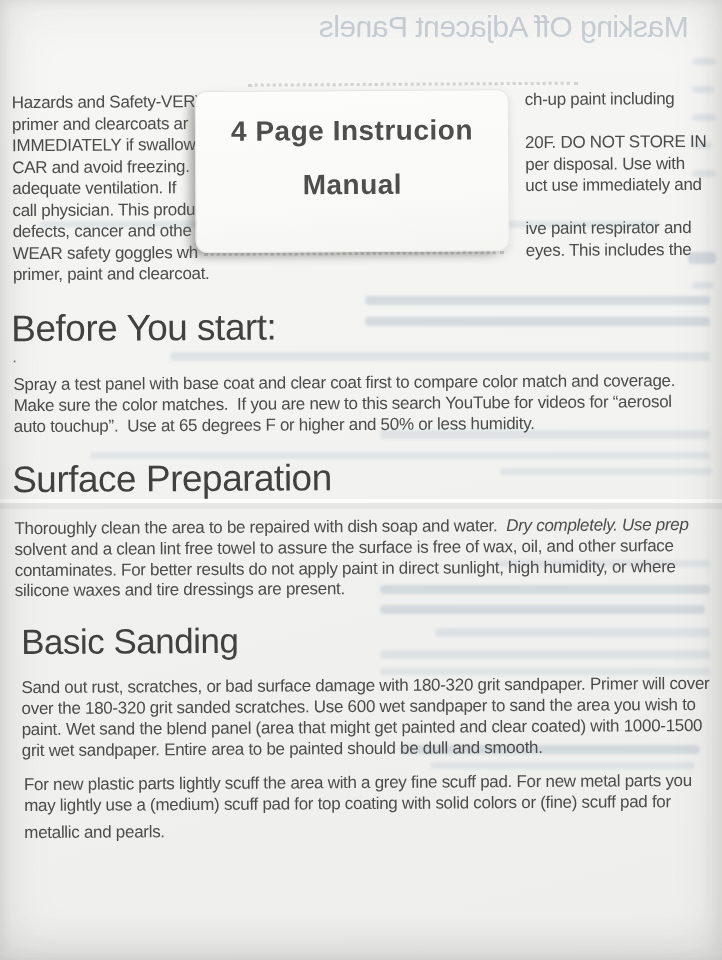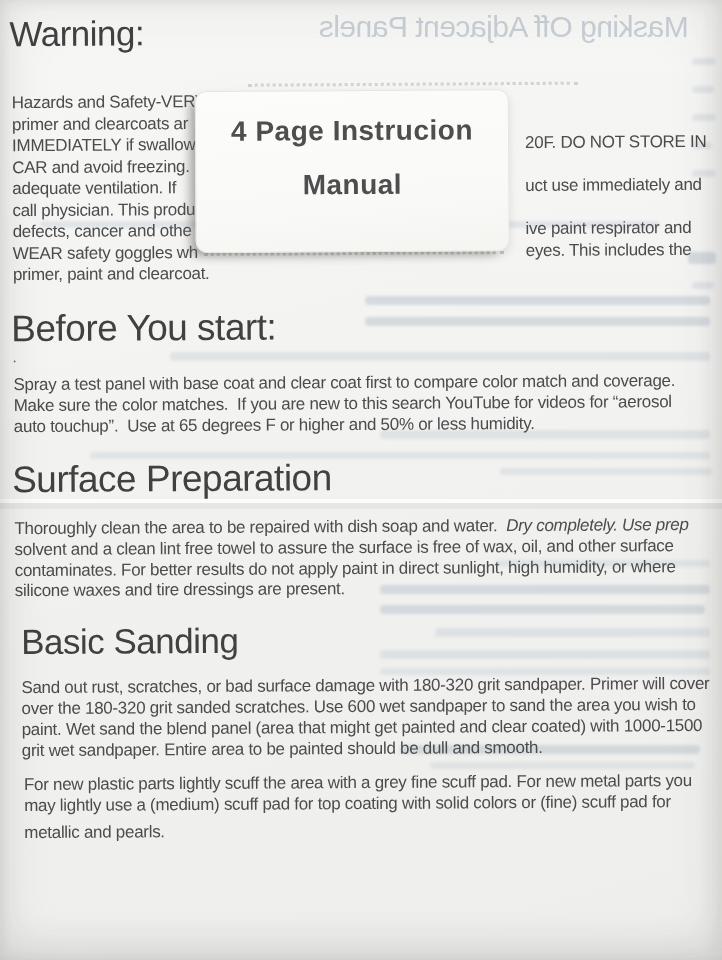--- a/index.html
+++ b/index.html
@@ -90,26 +90,25 @@
   <div class="bt m" style="left:692px;top:142px;width:20px;"></div>
   <div class="bt m" style="left:692px;top:170px;width:24px;"></div>
   <div class="bt d" style="left:688px;top:252px;width:28px;height:12px;"></div>
   <div class="bt m" style="left:692px;top:282px;width:22px;"></div>
 
   <div class="crease-hi"></div>
   <div class="crease-sh"></div>
 
   <div class="tilt">
 
-    <div class="h1" style="left:12px;top:12px;font-size:35px;">Warning:</div>
 
-    <div class="bodyline" style="left:14px;top:90px;"><span>Hazards and Safety-VERY</span></div>
+    <div class="bodyline" style="left:14px;top:90px;"><span>Hazards and Safety-VERY</span><span class="frag-right">ch-up paint including</span></div>
     <div class="bodyline" style="left:14px;top:112px;"><span>primer and clearcoats ar</span></div>
     <div class="bodyline" style="left:14px;top:133px;"><span>IMMEDIATELY if swallow</span><span class="frag-right">20F. DO NOT STORE IN</span></div>
-    <div class="bodyline" style="left:14px;top:155px;"><span>CAR and avoid freezing.</span></div>
+    <div class="bodyline" style="left:14px;top:155px;"><span>CAR and avoid freezing.</span><span class="frag-right">per disposal. Use with</span></div>
     <div class="bodyline" style="left:14px;top:176px;"><span>adequate ventilation. If</span><span class="frag-right">uct use immediately and</span></div>
     <div class="bodyline" style="left:14px;top:198px;"><span>call physician. This produ</span></div>
     <div class="bodyline" style="left:14px;top:219px;"><span>defects, cancer and othe</span><span class="frag-right">ive paint respirator and</span></div>
     <div class="bodyline" style="left:14px;top:241px;"><span>WEAR safety goggles wh</span><span class="frag-right">eyes. This includes the</span></div>
     <div class="bodyline" style="left:14px;top:262px;"><span>primer, paint and clearcoat.</span></div>
 
     <div class="dotted dot-top"></div>
     <div class="dotted dot-bottom"></div>
     <div class="sticker">
       <div class="sticker-line st1">4 Page Instrucion</div>

